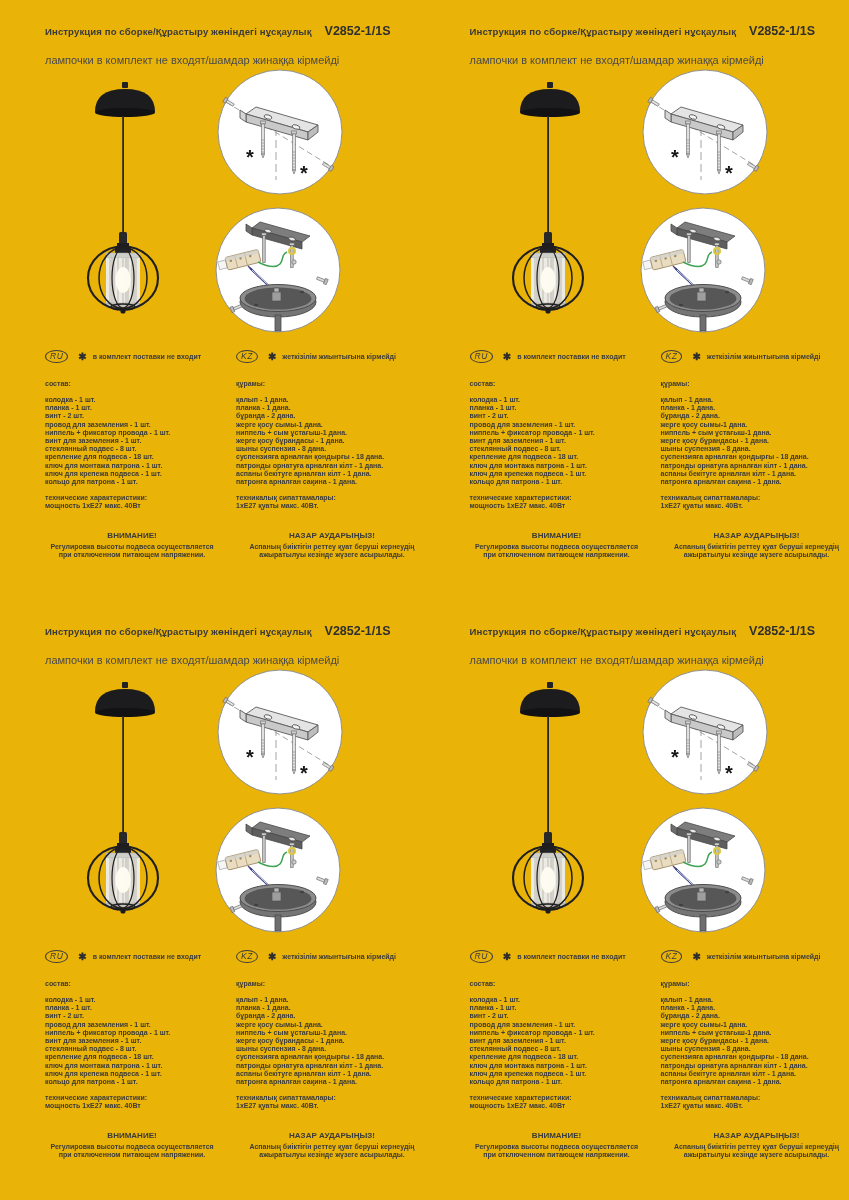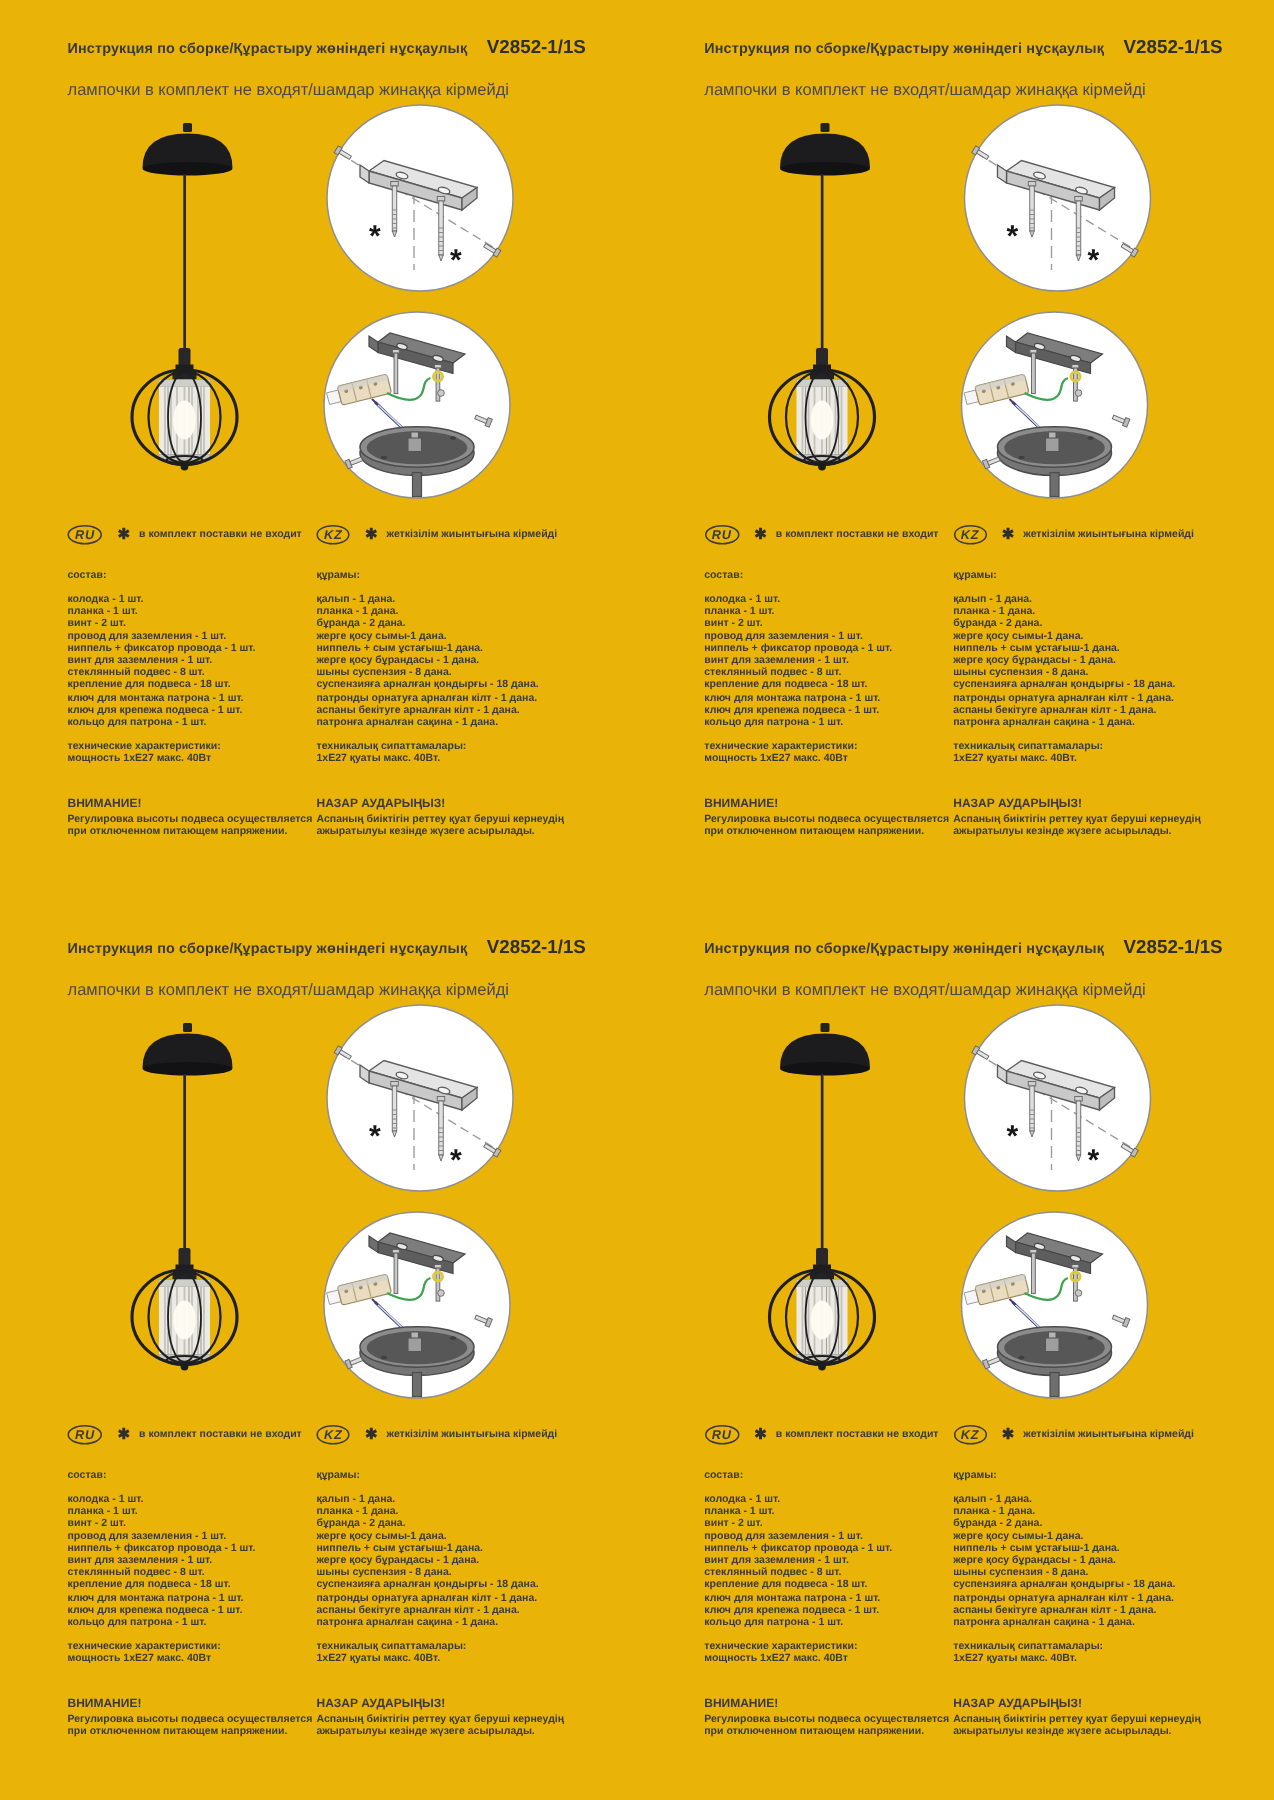--- a/index.html
+++ b/index.html
@@ -12,30 +12,30 @@
   .title{font-weight:bold;font-size:9.6px;color:#3a3a3a;letter-spacing:0.1px;}
   .model{font-weight:bold;font-size:12.5px;color:#2f2f2f;margin-left:13px;text-align:right;}
   .subtitle{font-size:11px;font-weight:normal;color:#4a4a4a;margin-top:16px;}
 
   .lamp-photo{position:absolute;left:60px;top:82px;}
   .diagram-bracket{position:absolute;left:216px;top:68px;}
   .diagram-assembly{position:absolute;left:214px;top:206px;}
 
   .col{position:absolute;top:349px;font-weight:bold;color:#3b3b3b;}
   .col-ru{left:45px;width:174px;}
-  .col-kz{left:211px;width:192px;}
+  .col-kz{left:236px;width:192px;}
   .badge-row{display:flex;align-items:center;height:14px;}
-  .badge{border:1.3px solid #3b3b3b;border-radius:50%;font-size:8.5px;font-weight:bold;font-style:italic;padding:0 4px;height:11px;line-height:11px;letter-spacing:0.5px;}
+  .badge{border:1.3px solid #3b3b3b;border-radius:50%;font-size:8.5px;font-weight:normal;font-style:italic;padding:0 4px;height:11px;line-height:11px;letter-spacing:0.5px;}
   .star{font-size:10px;margin:0 6px 0 10px;color:#2e2e2e;}
   .note{font-size:7px;}
   .list-title{margin-top:17px;font-size:7px;}
   .parts{margin-top:9px;font-size:7px;line-height:8.2px;}
   .part-line{white-space:nowrap;}
   .tech{margin-top:8px;font-size:7px;line-height:8.2px;}
-  .warning{margin-top:21px;font-size:7px;line-height:8.4px;}
+  .warning{margin-top:21px;font-size:7px;line-height:8.4px;text-align:center;}
   .warn-title{font-size:8px;margin-bottom:3px;}
 </style>
 </head>
 <body>
 
 <div class="page" id="page">
   <div class="quadrant">
     <div class="q-header">
       <div class="title-row">
         <span class="title">Инструкция по сборке/Құрастыру жөніндегі нұсқаулық</span>

